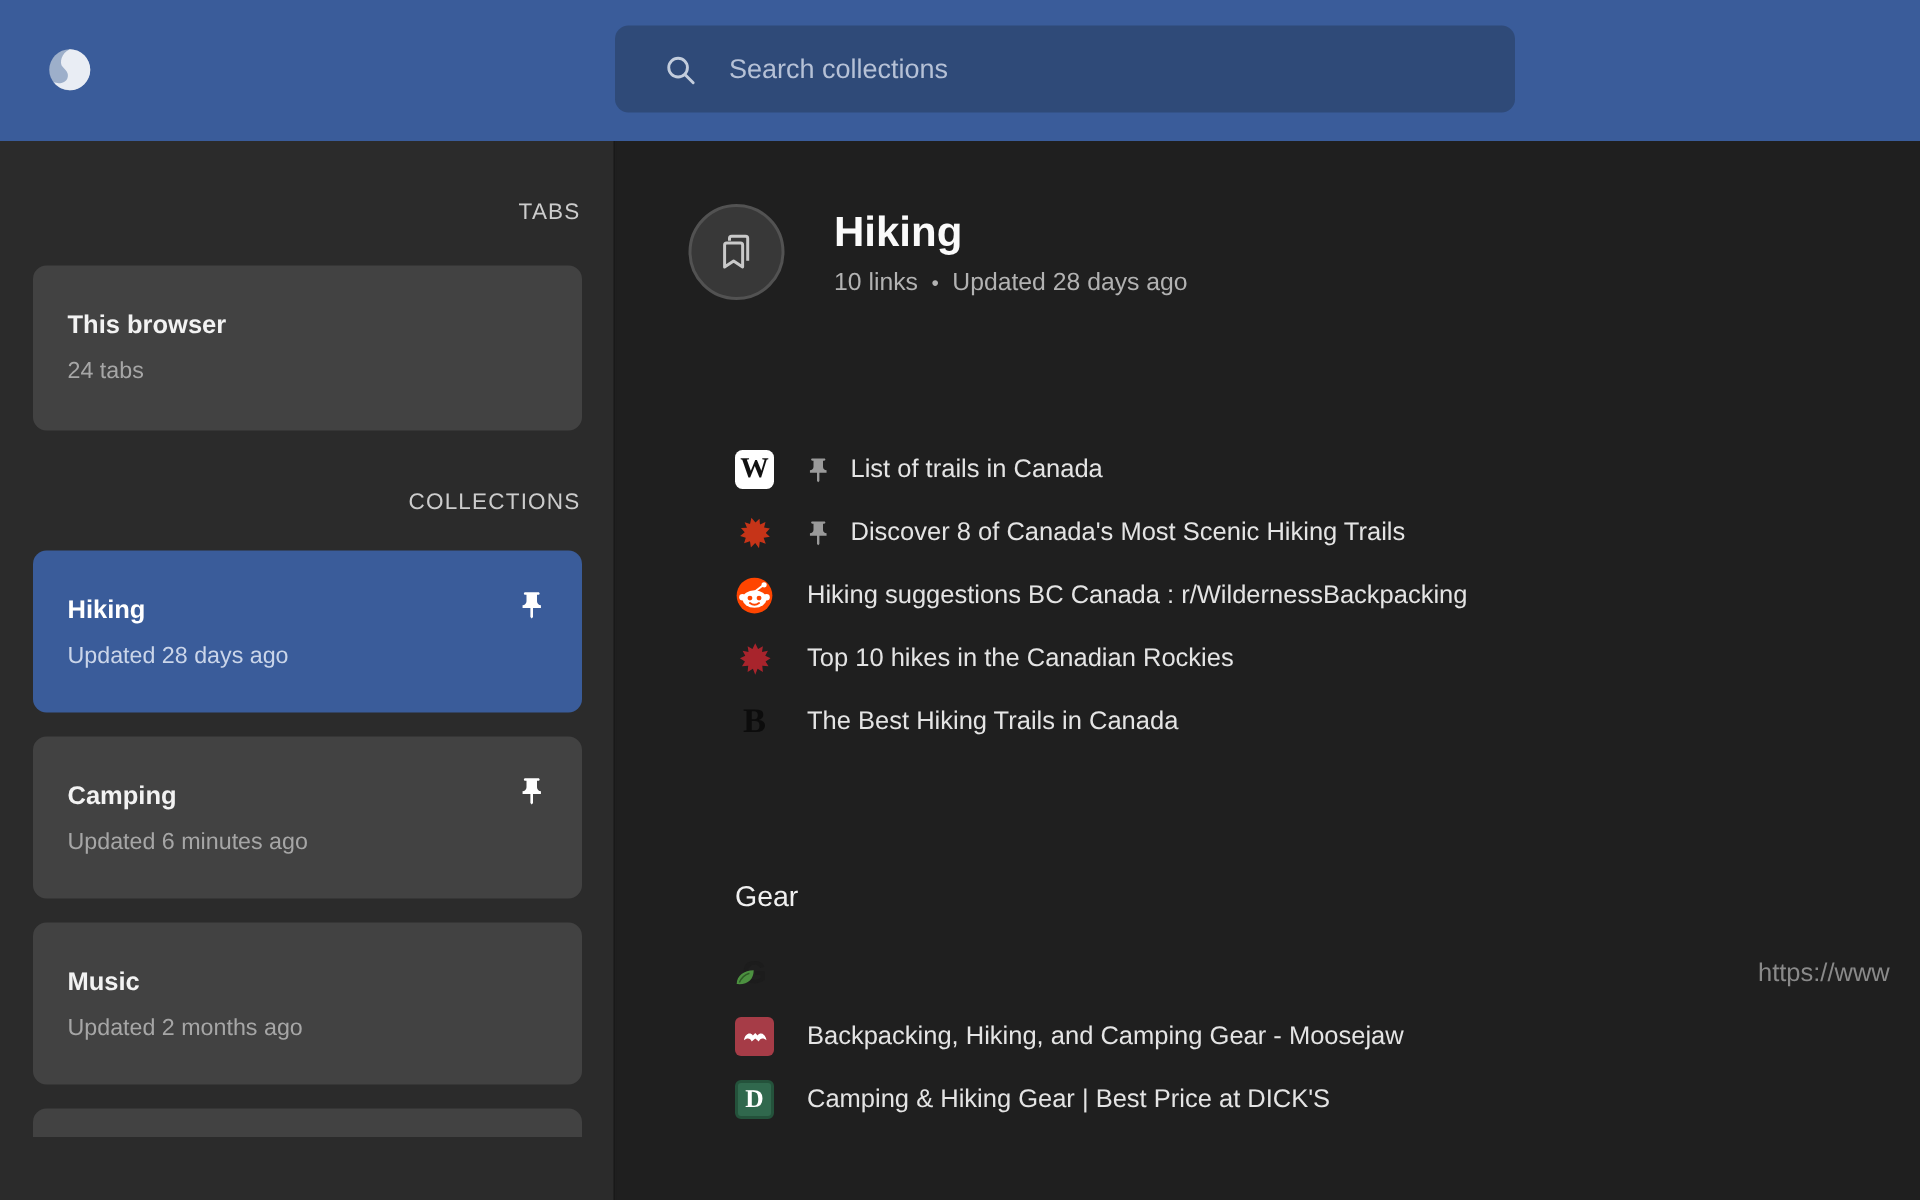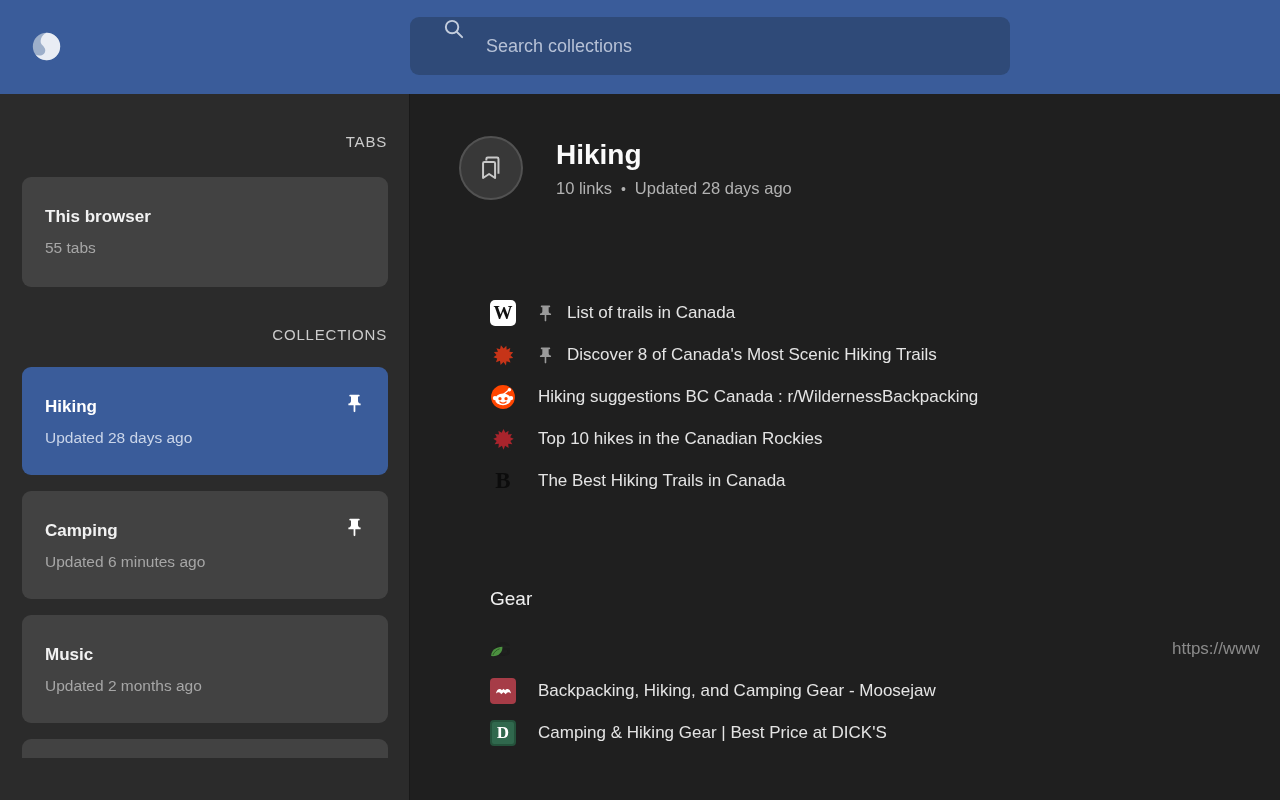--- a/index.html
+++ b/index.html
@@ -19,21 +19,21 @@
   }
   
   .app-header{
     position:absolute;top:0;left:0;width:1280px;height:94px;
     background:var(--accent-blue);
   }
   .logo{position:absolute;left:32px;top:32px;width:29px;height:29px;cursor:pointer}
   .search-bar{
     position:absolute;left:410px;top:17px;width:600px;height:58px;
     background:var(--search-field);border-radius:9px;
-    display:flex;padding:0 20px 0 32px;
+    display:flex;align-items:center;padding:0 20px 0 32px;
   }
   .search-bar svg{flex:0 0 auto;margin-right:21px}
   .search-bar input{
     flex:1;background:transparent;border:none;outline:none;
     font-family:"Liberation Sans","DejaVu Sans",sans-serif;
     font-size:18px;color:#e8edf5;
   }
   .search-bar input::placeholder{color:#b6c1d6;opacity:1}
   
   .sidebar{
@@ -120,21 +120,21 @@
     </svg>
     <input type="text" placeholder="Search collections" style="">
   </div>
 </header>
 
 <aside class="sidebar">
   <div class="side-heading">TABS</div>
   <div class="side-cards" id="tabs-cards">
       <div class="side-card h110">
         <div class="card-title">This browser</div>
-        <div class="card-sub">55 tabs</div>
+        <div class="card-sub">24 tabs</div>
       </div>
     </div>
   <div class="side-heading">COLLECTIONS</div>
   <div class="side-cards collections-wrap" id="collection-cards">
       <div class="side-card h108 selected">
         <div class="card-title">Hiking</div>
         <div class="card-sub">Updated 28 days ago</div>
         <span class="pin"><svg viewBox="0 0 24 24">
             <path d="M16 9V4h1c.55 0 1-.45 1-1s-.45-1-1-1H7c-.55 0-1 .45-1 1s.45 1 1 1h1v5c0 1.66-1.34 3-3 3v2h5.97v7l1 1 1-1v-7H19v-2c-1.66 0-3-1.34-3-3z"></path>
           </svg></span>

